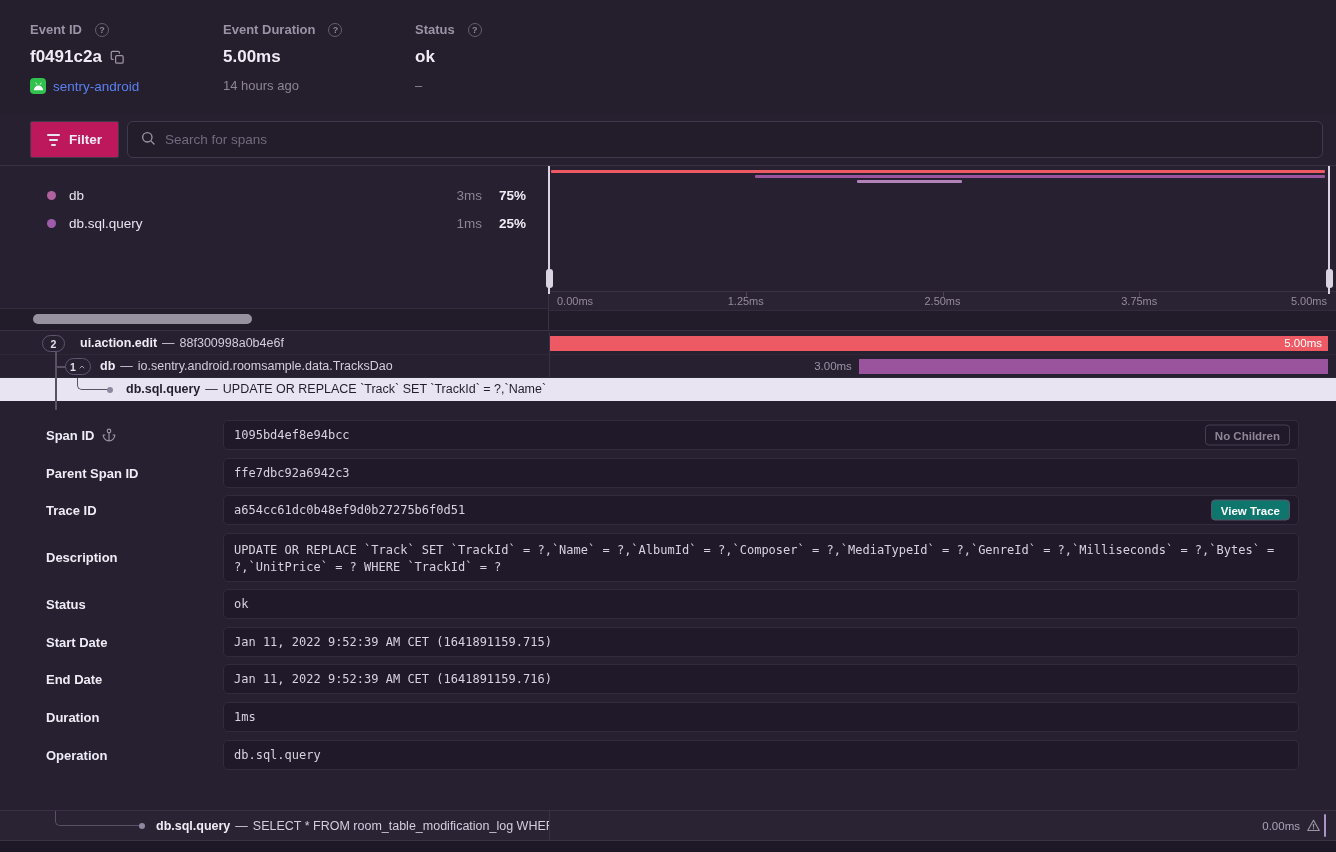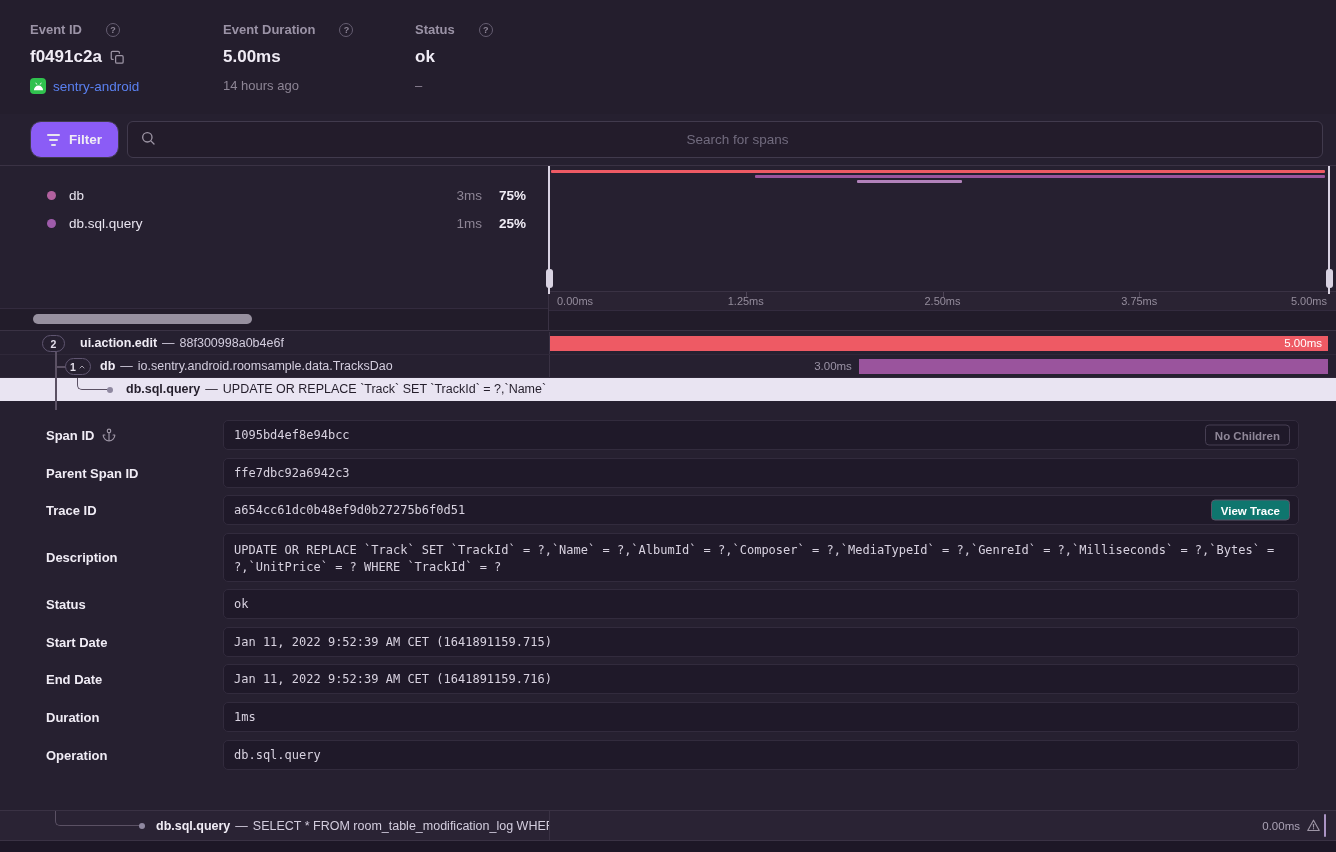--- a/index.html
+++ b/index.html
@@ -6,40 +6,40 @@
   html,body { background:#15101b; }
   .app {
     position:relative; width:1336px; height:852px; overflow:hidden;
     background:#262030; color:#ece8f2;
     font-family:"Liberation Sans", sans-serif; font-size:13px;
   }
 
   
   .hdr { position:absolute; top:0; left:0; right:0; height:114px; background:#241e2d; }
   .stat { position:absolute; top:22px; }
-  .stat-label { display:flex; align-items:center; gap:24px; font-weight:bold; font-size:13px; color:#9b93a6; }
+  .stat-label { display:flex; align-items:center; gap:13px; font-weight:bold; font-size:13px; color:#9b93a6; }
   .help { width:14px; height:14px; border:1.5px solid #655d71; border-radius:50%;
           font-size:9px; font-weight:bold; color:#8d8596; display:flex; align-items:center; justify-content:center; }
   .stat-value { margin-top:10px; font-size:17px; font-weight:600; color:#f0ecf5; display:flex; align-items:center; gap:8px; }
   .stat-sub { margin-top:11px; font-size:13px; color:#8d8595; display:flex; align-items:center; gap:7px; }
   .copy-icon svg, .anchor-icon svg { display:block; }
   .android-badge { width:16px; height:16px; border-radius:4px; background:#30c14e; display:flex; align-items:center; justify-content:center; }
   .proj-link { color:#5a80f0; font-size:13.5px; cursor:pointer; }
 
   
   .filter-btn { position:absolute; left:30px; top:121px; width:89px; height:37px; border:1px solid #413a4d;
-     border-radius:11px; background:#8b5cf6; display:flex; align-items:center; justify-content:center; gap:9px; cursor:pointer; }
+     border-radius:2px; background:#be185d; display:flex; align-items:center; justify-content:center; gap:9px; cursor:pointer; }
   .filter-btn .flabel { font-weight:bold; font-size:13.5px; color:#f0ecf5; }
   .filter-icon { display:flex; flex-direction:column; align-items:center; gap:3px; }
   .filter-icon i { display:block; height:2px; background:#e8e4ef; border-radius:1px; }
   .filter-icon i:nth-child(1){ width:13px; } .filter-icon i:nth-child(2){ width:9px; } .filter-icon i:nth-child(3){ width:5px; }
   .searchbar { position:absolute; left:127px; top:121px; width:1196px; height:37px; border:1px solid #413a4d;
      border-radius:6px; background:#231c2b; display:flex; align-items:center; padding:0 12px; gap:9px; }
   .searchbar input { flex:1; background:transparent; border:none; outline:none; color:#14b8a6;
-     font-family:"Liberation Sans", sans-serif; font-size:13.5px;text-align:center; }
+     font-family:"Liberation Sans", sans-serif; font-size:13.5px; }
   .searchbar input::placeholder { color:#716b7e; }
 
   
   .panel { position:absolute; top:165px; left:0; right:0; height:166px; border-top:1px solid #3a3244; border-bottom:1px solid #3a3244; }
   .panel-left { position:absolute; left:0; top:0; bottom:0; width:549px; border-right:1px solid #3a3244; }
   .legend { padding-top:15px; }
   .legend-row { display:flex; align-items:center; height:28px; padding:0 22px 0 47px; }
   .legend-dot { width:9px; height:9px; border-radius:50%; margin-right:13px; }
   .legend-op { flex:1; font-size:13.5px; color:#e8e4ef; }
   .legend-dur { width:52px; text-align:right; color:#8d8595; font-size:13.5px; }

